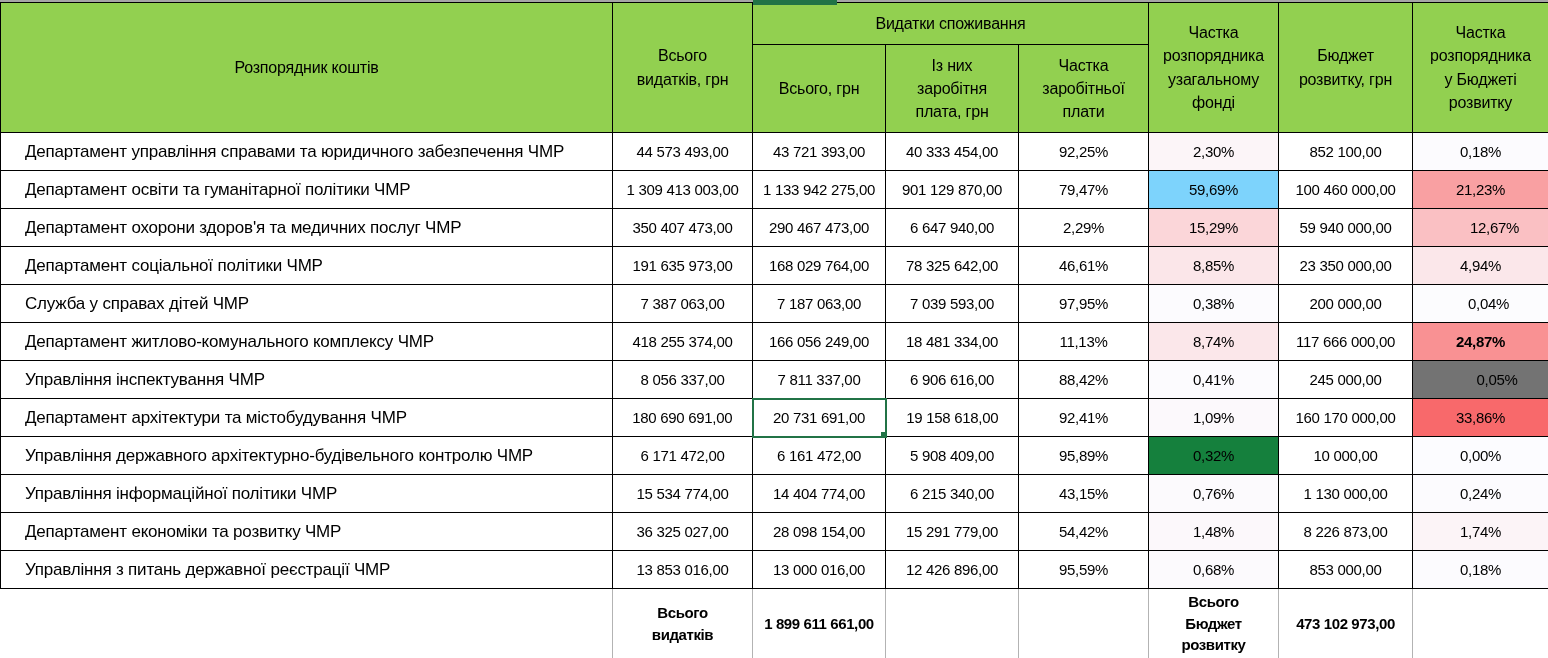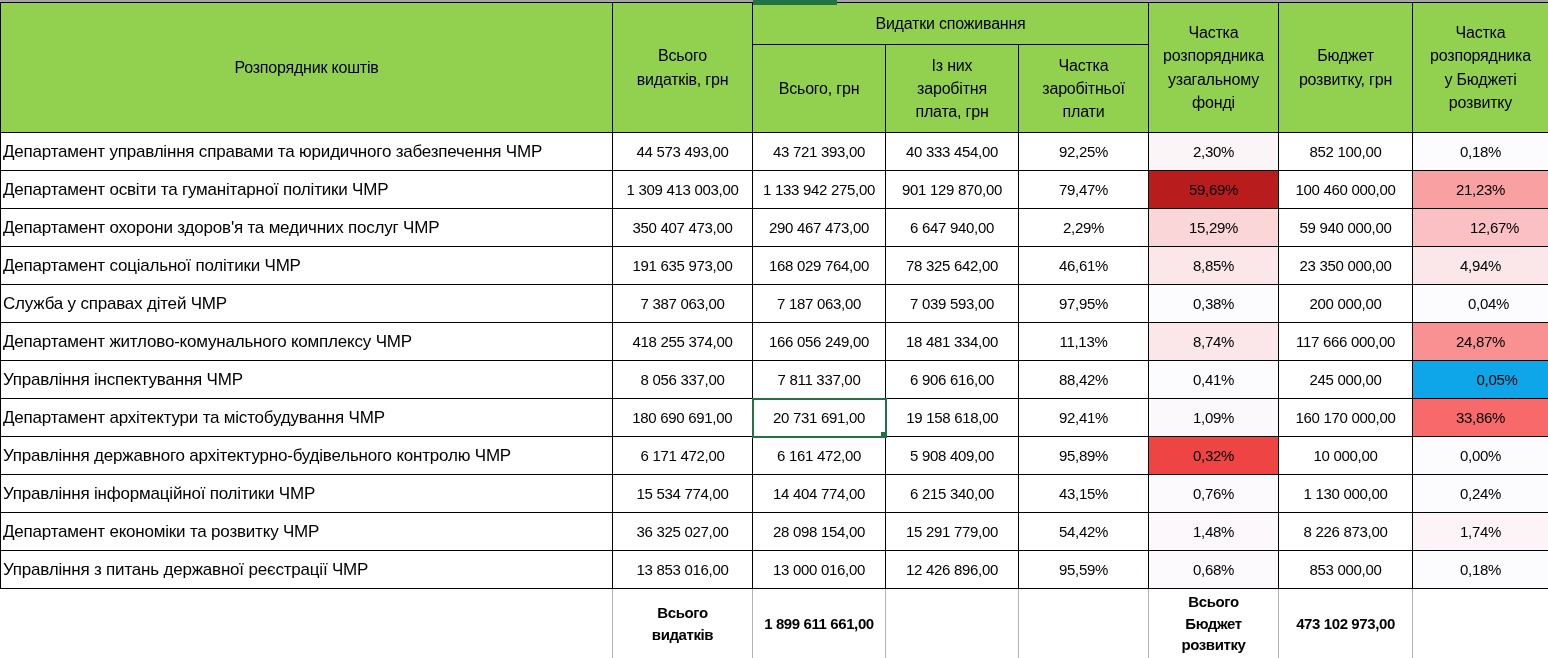--- a/index.html
+++ b/index.html
@@ -33,21 +33,21 @@
     background: #92d050;
     font-weight: 400; font-size: 16px; line-height: 1.45;
     white-space: pre-line; letter-spacing: -0.2px;
   }
   thead tr.grouprow th { height: 42px; }
   thead tr.subrow th { height: 88px; }
   tbody td {
     height: 38px; font-size: 15px; letter-spacing: -0.3px; white-space: nowrap;
   }
   tbody td.name {
-    text-align: left; padding-left: 2px; font-size: 17px; letter-spacing: -0.2px;
+    text-align: left; padding-left: 24px; font-size: 17px; letter-spacing: -0.2px;
   }
   tbody td.selected {
     border: 2px solid #217346;
     position: relative;
   }
   tbody td.selected::after {
     content: ""; position: absolute; right: -4px; bottom: -4px;
     width: 7px; height: 7px; background: #217346;
     border: 1px solid #ffffff; z-index: 5;
   }
@@ -114,21 +114,21 @@
           <td class="num" style="background: rgb(252, 245, 248);">2,30%</td>
           <td class="num">852 100,00</td>
           <td class="num" style="background: rgb(252, 251, 254);">0,18%</td>
         </tr>
         <tr>
           <td class="name">Департамент освіти та гуманітарної політики ЧМР</td>
           <td class="num">1 309 413 003,00</td>
           <td class="num">1 133 942 275,00</td>
           <td class="num">901 129 870,00</td>
           <td class="num">79,47%</td>
-          <td class="num" style="background: #b91c1c; margin-left: 16px;">59,69%</td>
+          <td class="num" style="background: #7dd3fc; margin-left: 16px;">59,69%</td>
           <td class="num">100 460 000,00</td>
           <td class="num" style="background: rgb(249, 160, 162);">21,23%</td>
         </tr>
         <tr>
           <td class="name">Департамент охорони здоров'я та медичних послуг ЧМР</td>
           <td class="num">350 407 473,00</td>
           <td class="num">290 467 473,00</td>
           <td class="num">6 647 940,00</td>
           <td class="num">2,29%</td>
           <td class="num" style="background: rgb(251, 214, 217);">15,29%</td>
@@ -156,49 +156,49 @@
           <td class="num" style="background: rgb(252, 252, 254); padding-left: 20px;">0,04%</td>
         </tr>
         <tr>
           <td class="name">Департамент житлово-комунального комплексу ЧМР</td>
           <td class="num">418 255 374,00</td>
           <td class="num">166 056 249,00</td>
           <td class="num">18 481 334,00</td>
           <td class="num">11,13%</td>
           <td class="num" style="background: rgb(251, 231, 234);">8,74%</td>
           <td class="num">117 666 000,00</td>
-          <td class="num" style="background: rgb(249, 145, 147);">24,87%</td>
+          <td class="num" style="background: rgb(249, 145, 147); font-weight: bold;">24,87%</td>
         </tr>
         <tr>
           <td class="name">Управління інспектування ЧМР</td>
           <td class="num">8 056 337,00</td>
           <td class="num">7 811 337,00</td>
           <td class="num">6 906 616,00</td>
           <td class="num">88,42%</td>
           <td class="num" style="background: rgb(252, 251, 254); text-align: center;">0,41%</td>
           <td class="num">245 000,00</td>
-          <td class="num" style="background: #0ea5e9; padding-left: 37px;">0,05%</td>
+          <td class="num" style="background: #737373; padding-left: 37px;">0,05%</td>
         </tr>
         <tr>
           <td class="name">Департамент архітектури та  містобудування ЧМР</td>
           <td class="num">180 690 691,00</td>
           <td class="num selected">20 731 691,00</td>
           <td class="num">19 158 618,00</td>
           <td class="num">92,41%</td>
           <td class="num" style="background: rgb(252, 249, 252);">1,09%</td>
           <td class="num">160 170 000,00</td>
           <td class="num" style="background: rgb(248, 105, 107);">33,86%</td>
         </tr>
         <tr>
           <td class="name">Управління державного архітектурно-будівельного контролю ЧМР</td>
           <td class="num">6 171 472,00</td>
           <td class="num">6 161 472,00</td>
           <td class="num">5 908 409,00</td>
           <td class="num">95,89%</td>
-          <td class="num" style="background: #ef4444;">0,32%</td>
+          <td class="num" style="background: #15803d;">0,32%</td>
           <td class="num">10 000,00</td>
           <td class="num" style="background: rgb(252, 252, 255);">0,00%</td>
         </tr>
         <tr>
           <td class="name">Управління інформаційної політики ЧМР</td>
           <td class="num">15 534 774,00</td>
           <td class="num">14 404 774,00</td>
           <td class="num">6 215 340,00</td>
           <td class="num">43,15%</td>
           <td class="num" style="background: rgb(252, 250, 253);">0,76%</td>

